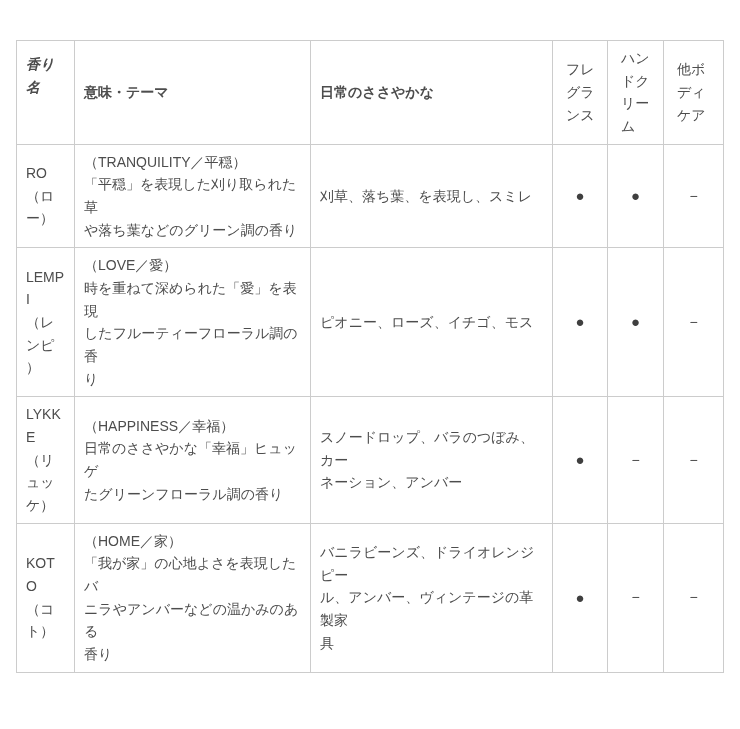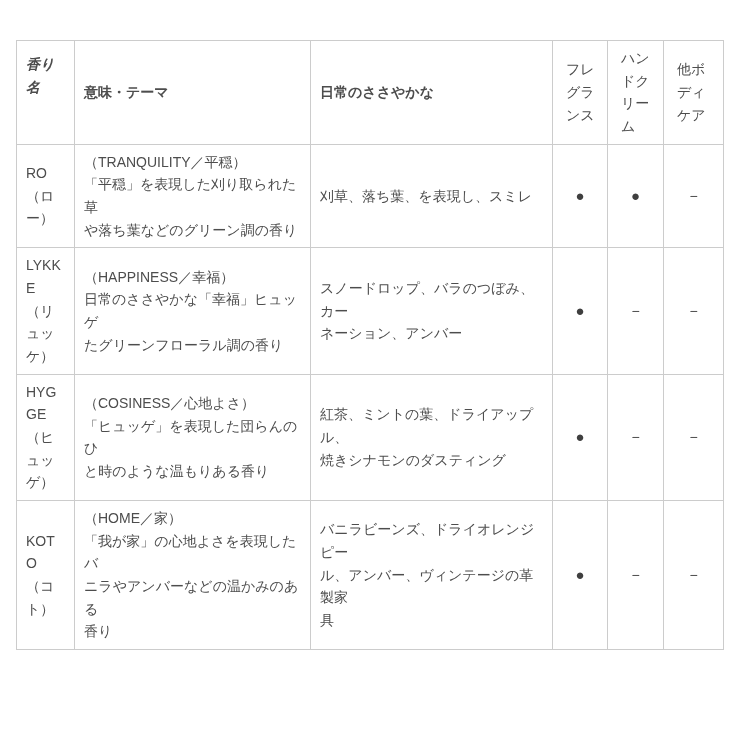--- a/index.html
+++ b/index.html
@@ -93,52 +93,52 @@
 ー）</td>
         <td>（TRANQUILITY／平穏）
 「平穏」を表現した刈り取られた草
 や落ち葉などのグリーン調の香り</td>
         <td>刈草、落ち葉、を表現し、スミレ</td>
         <td class="mark"><span class="dot">●</span></td>
         <td class="mark"><span class="dot">●</span></td>
         <td class="mark"><span>−</span></td>
       </tr>
 
+      <tr class="r1">
+        <td>LEMP
+I
+（レ
+ンピ
+）</td>
+        <td>（LOVE／愛）
+時を重ねて深められた「愛」を表現
+したフルーティーフローラル調の香
+り</td>
+        <td>ピオニー、ローズ、イチゴ、モス</td>
+        <td class="mark"><span class="dot">●</span></td>
+        <td class="mark"><span class="dot">●</span></td>
+        <td class="mark"><span>−</span></td>
+      </tr>
 
       <tr class="r2">
         <td>LYKK
 E
 （リ
 ュッ
 ケ）</td>
         <td>（HAPPINESS／幸福）
 日常のささやかな「幸福」ヒュッゲ
 たグリーンフローラル調の香り</td>
         <td>スノードロップ、バラのつぼみ、カー
 ネーション、アンバー</td>
         <td class="mark"><span class="dot">●</span></td>
         <td class="mark"><span>−</span></td>
         <td class="mark"><span>−</span></td>
       </tr>
 
-      <tr class="r3">
-        <td>HYG
-GE
-（ヒ
-ュッ
-ゲ）</td>
-        <td>（COSINESS／心地よさ）
-「ヒュッゲ」を表現した団らんのひ
-と時のような温もりある香り</td>
-        <td>紅茶、ミントの葉、ドライアップル、
-焼きシナモンのダスティング</td>
-        <td class="mark"><span class="dot">●</span></td>
-        <td class="mark"><span>−</span></td>
-        <td class="mark"><span>−</span></td>
-      </tr>
 
       <tr class="r4">
         <td>KOT
 O
 （コ
 ト）</td>
         <td>（HOME／家）
 「我が家」の心地よさを表現したバ
 ニラやアンバーなどの温かみのある
 香り</td>

